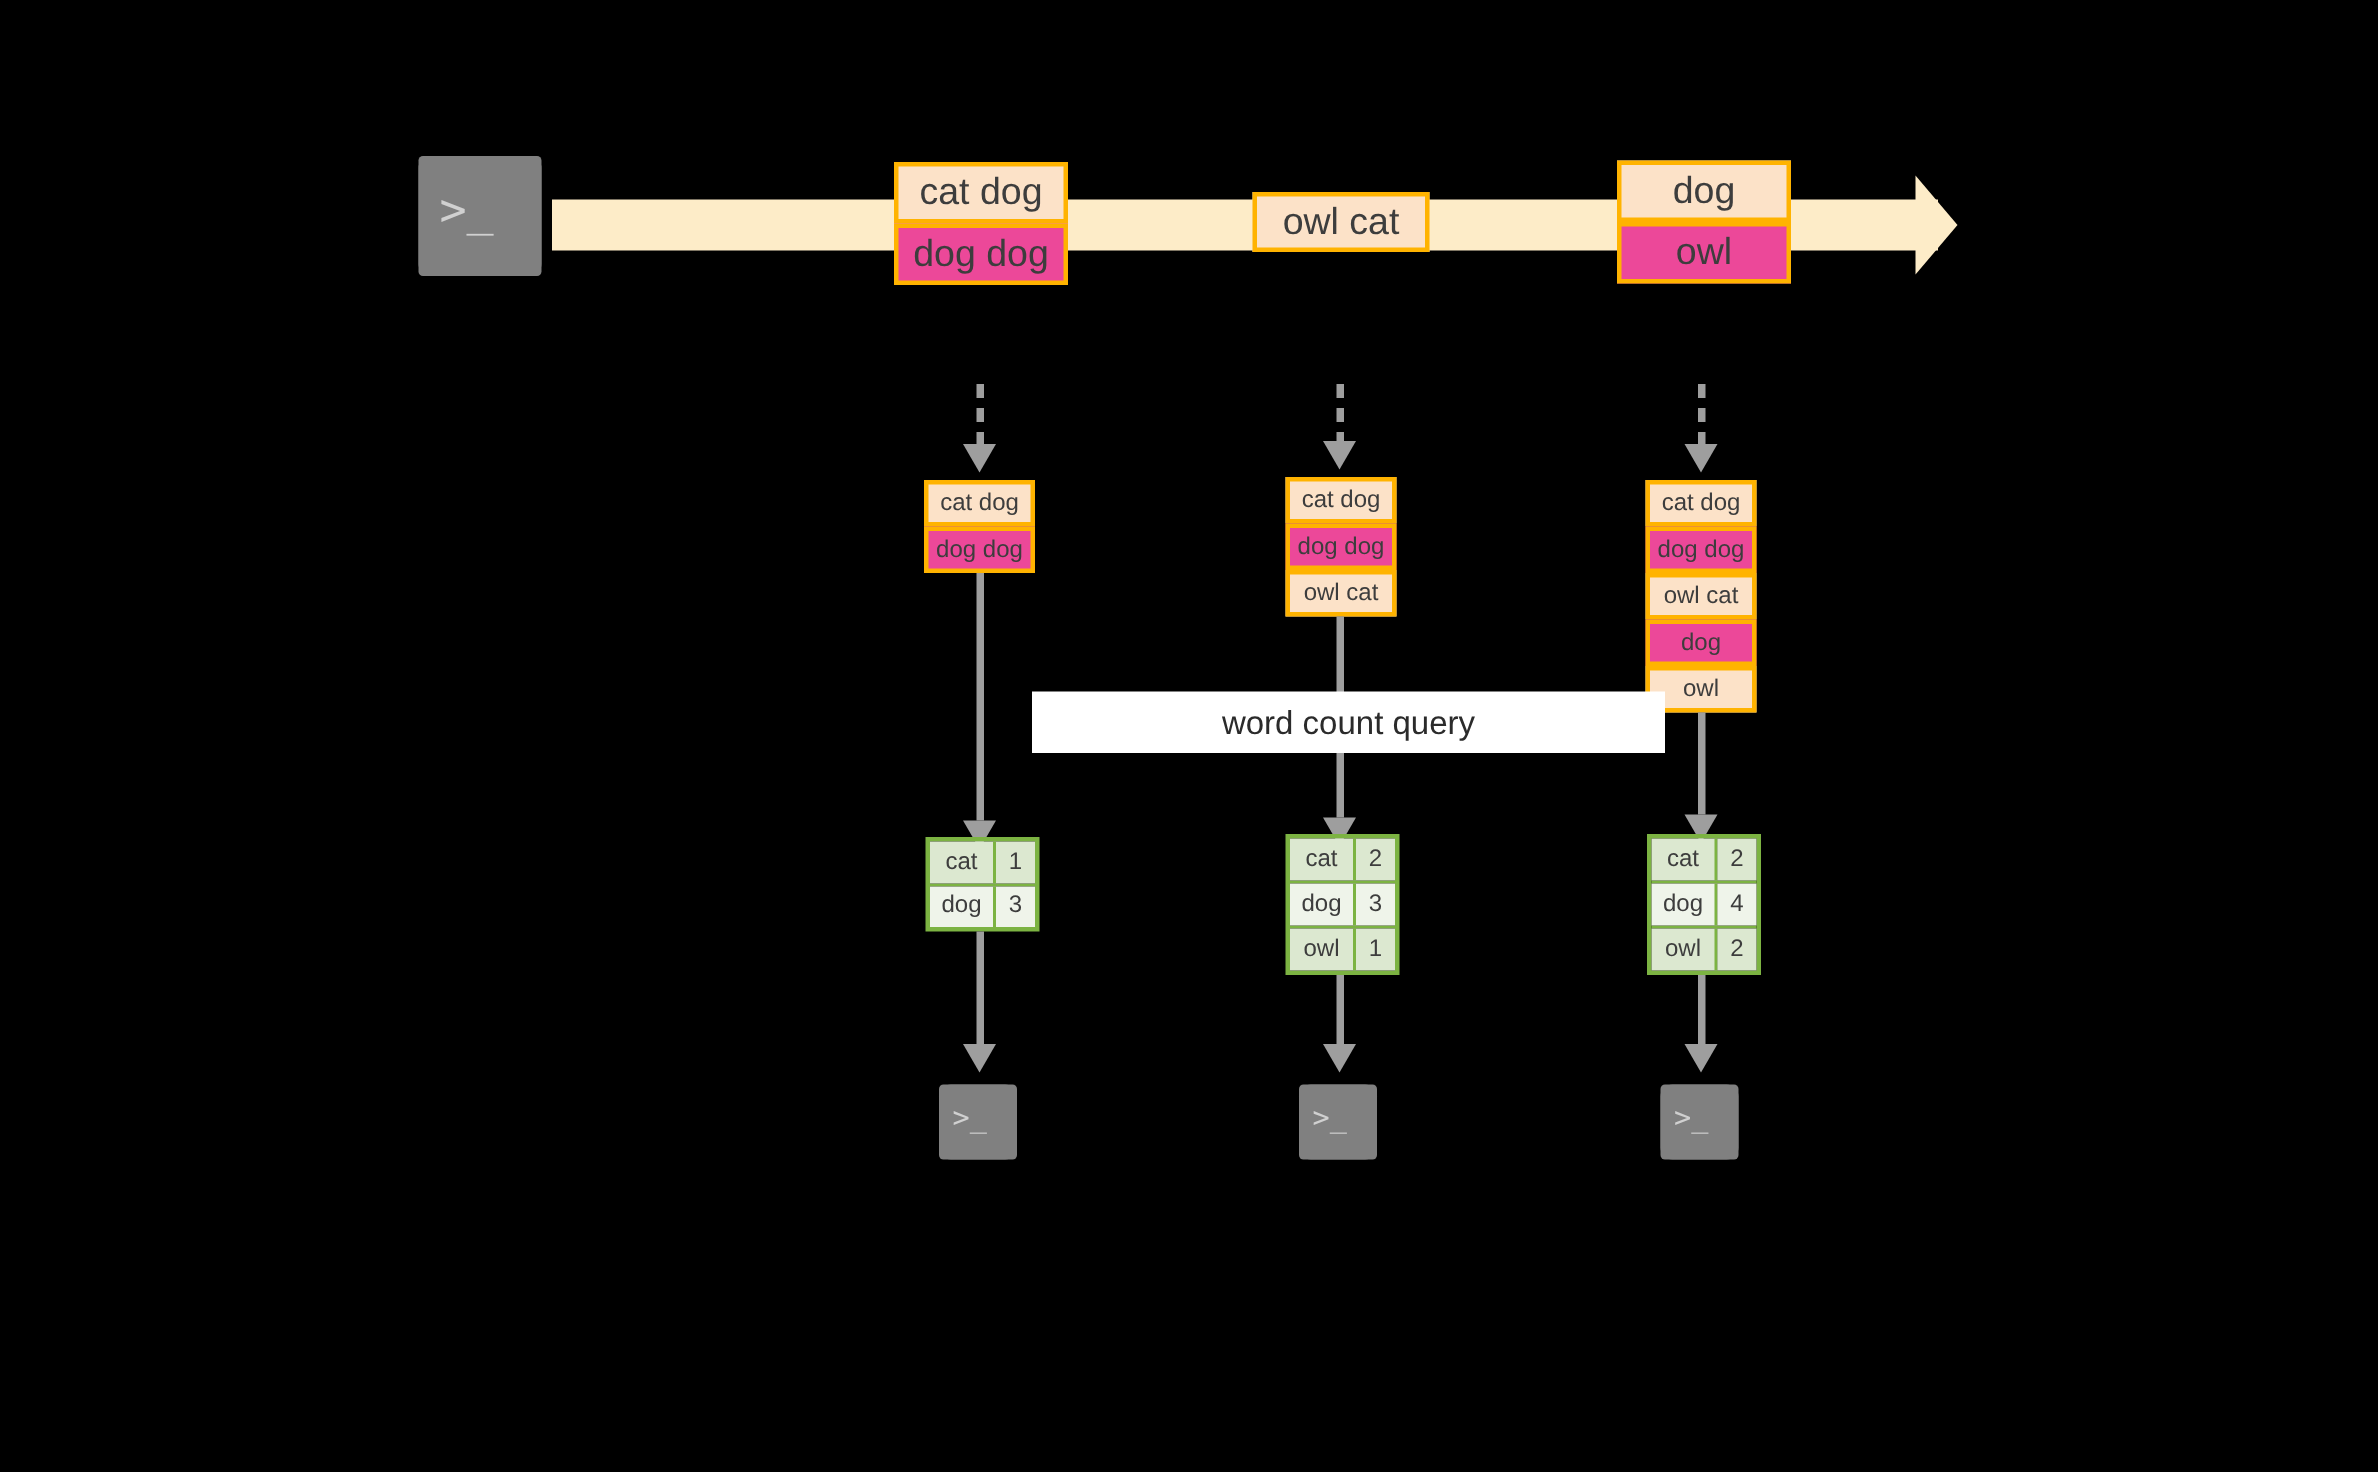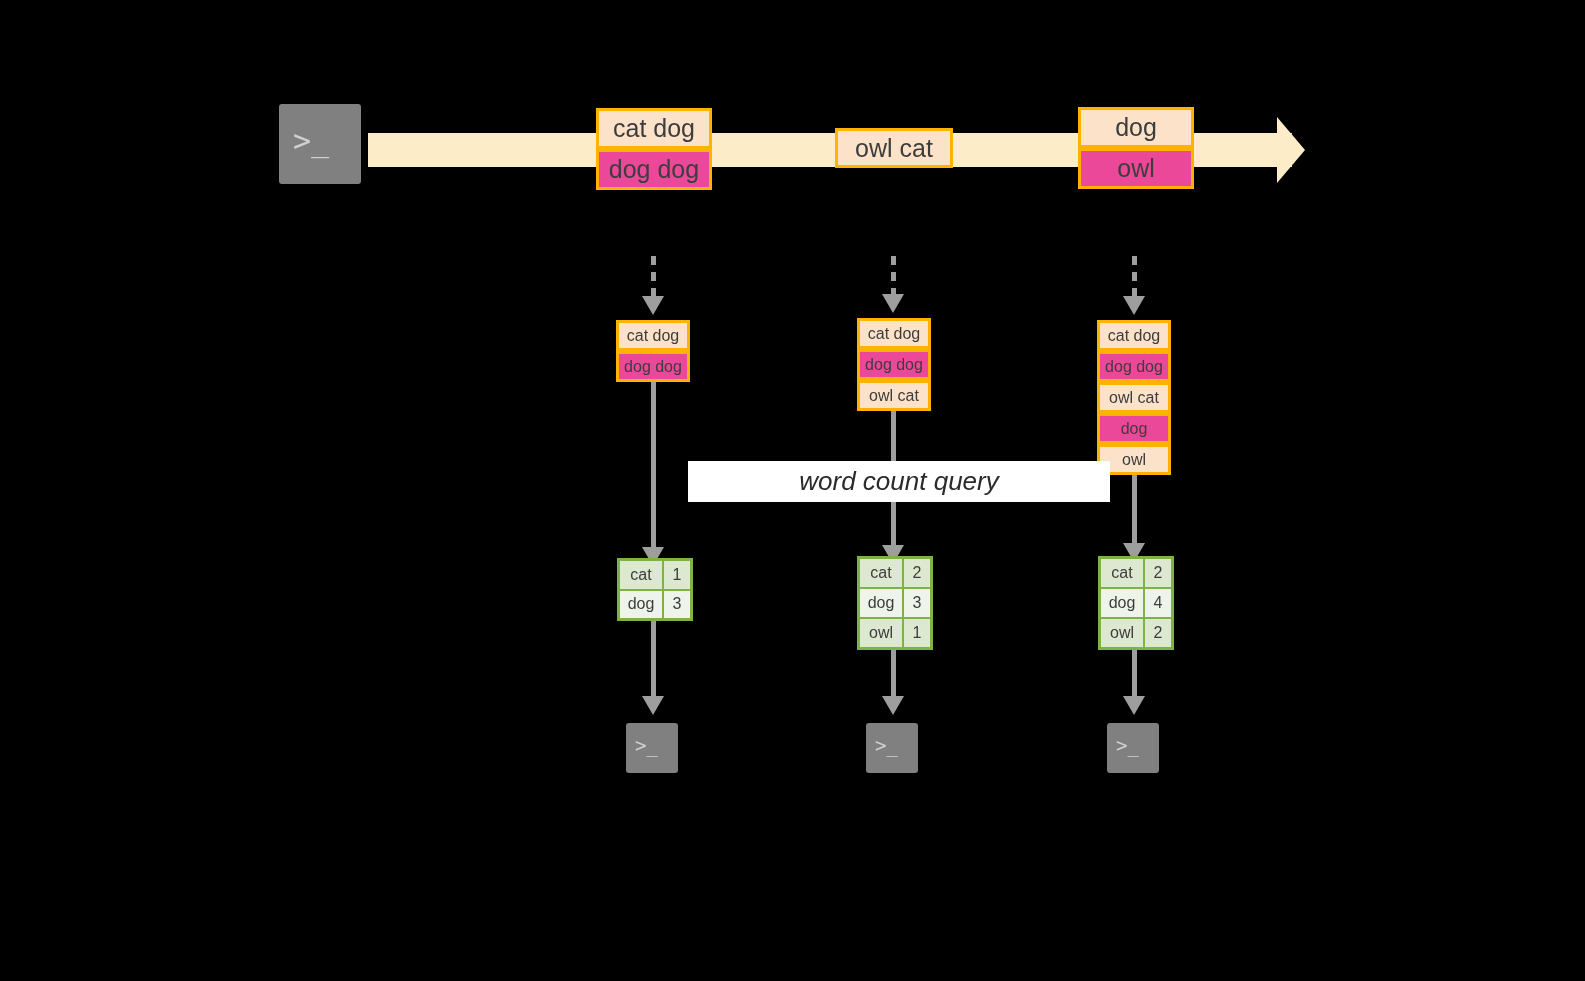--- a/index.html
+++ b/index.html
@@ -137,23 +137,22 @@
   }
 
   
   .query-label {
     position: absolute;
     background: #ffffff;
     color: #2b2b2b;
     display: flex;
     align-items: center;
     justify-content: center;
-    font-size: 26px;
+    font-size: 22px;
     white-space: nowrap;
-    font-style: italic;
   }
 </style>
 </head>
 <body>
 
 <div id="canvas">
 
   <div class="terminal" style="left:272px; top:97px; width:96px; height:94px;">
     <div class="terminal-hatch"></div>
     <div class="terminal-inner">

